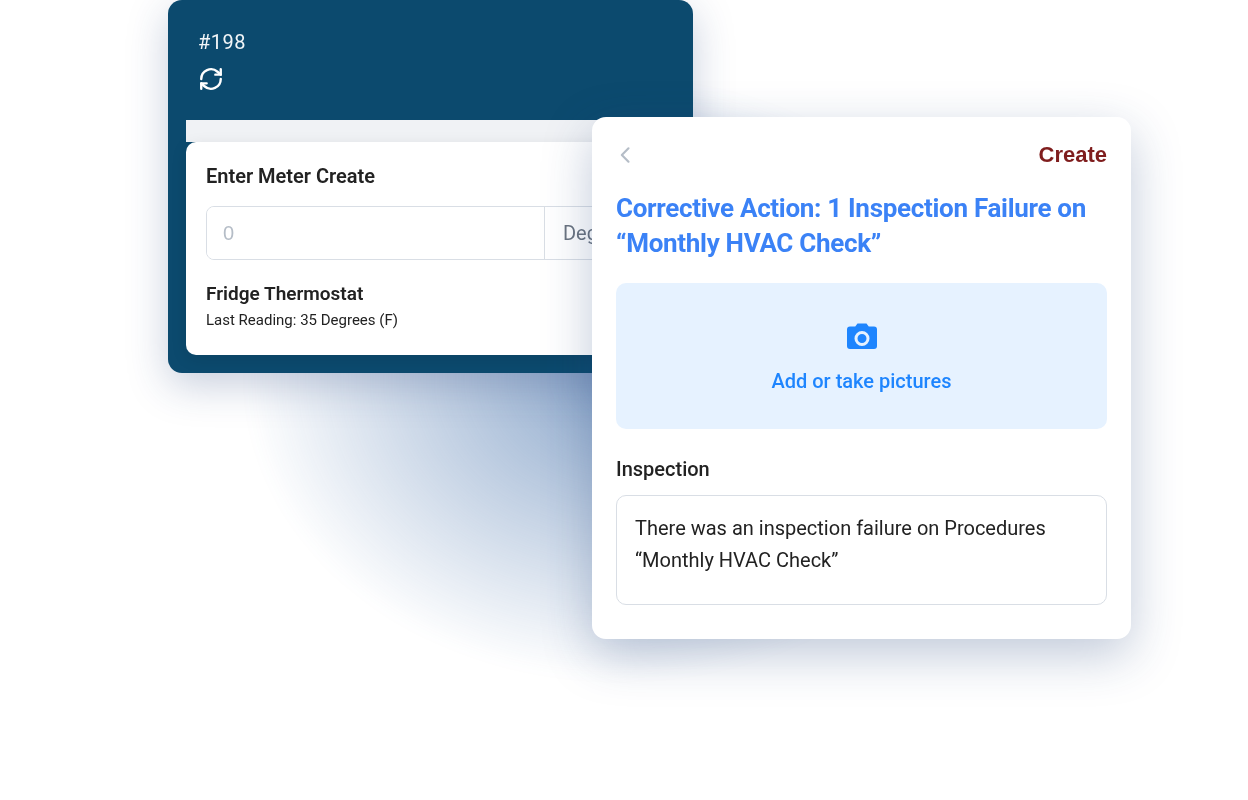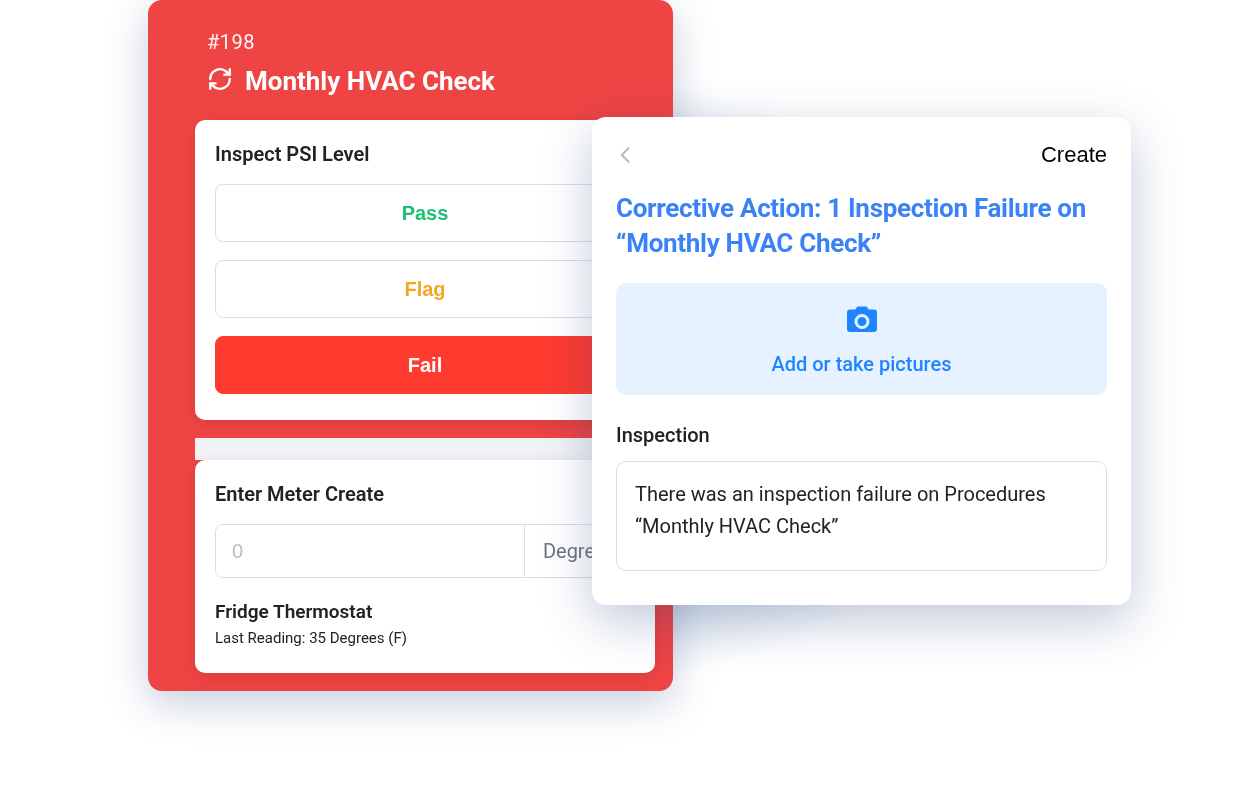--- a/index.html
+++ b/index.html
@@ -8,28 +8,27 @@
     background: #fff;
     width: 1248px;
     height: 800px;
     position: relative;
     overflow: hidden;
   }
 
   
   .back-card {
     position: absolute;
-    left: 148px;
+    left: 168px;
     top: 0;
     width: 525px;
     border-radius: 14px;
-    background: #ef4444;
+    background: #0c4a6e;
     box-shadow: 0 12px 40px rgba(30,60,120,0.25);
     overflow: visible;
-    padding-left: 29px;
   }
   .bc-head {
     padding: 30px 30px 24px 30px;
     color: #fff;
   }
   .bc-id {
     font-size: 20px;
     font-weight: 400;
     opacity: 0.95;
     letter-spacing: 0.5px;
@@ -139,39 +138,39 @@
     justify-content: space-between;
     margin-bottom: 22px;
   }
   .fc-back-icon {
     cursor: pointer;
     color: #B5BDC7;
     display: flex;
     align-items: center;
   }
   .fc-create {
-    color: #000000;
+    color: #7f1d1d;
     font-size: 22px;
-    font-weight: 400;
+    font-weight: 700;
     cursor: pointer;
     background: none;
     border: none;
   }
   .fc-title {
     font-size: 26px;
     font-weight: 700;
     color: #3b82f6;
     letter-spacing: -0.3px;
     margin-bottom: 22px;
     line-height: 1.35;
   }
   .fc-photo-area {
     background: #E6F2FF;
     border-radius: 10px;
-    height: 112px;
+    height: 146px;
     display: flex;
     flex-direction: column;
     align-items: center;
     justify-content: center;
     gap: 10px;
     cursor: pointer;
     margin-bottom: 28px;
   }
   .fc-photo-area .label {
     color: #1E85FE;
@@ -220,30 +219,23 @@
     <div class="bc-id">#198</div>
     <div class="bc-title-row">
       <span>
         <svg width="26" height="26" viewBox="0 0 24 24" fill="none" stroke="#fff" stroke-width="2.2" stroke-linecap="round" stroke-linejoin="round">
           <path d="M3 12a9 9 0 0 1 15-6.7L21 8"></path>
           <path d="M21 3v5h-5"></path>
           <path d="M21 12a9 9 0 0 1-15 6.7L3 16"></path>
           <path d="M3 21v-5h5"></path>
         </svg>
       </span>
-      <div class="bc-title">Monthly HVAC Check</div>
     </div>
   </div>
 
-  <div class="inner-white">
-    <div class="section-title">Inspect PSI Level</div>
-    <button class="choice-btn choice-pass">Pass</button>
-    <button class="choice-btn choice-flag">Flag</button>
-    <button class="choice-btn choice-fail">Fail</button>
-  </div>
 
   <div class="gap-block"></div>
 
   <div class="inner-white" style="margin-top:0;">
     <div class="section-title">Enter Meter Create</div>
     <div class="meter-input-row">
       <input class="meter-input" type="text" placeholder="0" style="">
       <div class="meter-unit">Degrees</div>
     </div>
     <div class="meter-device">Fridge Thermostat</div>

